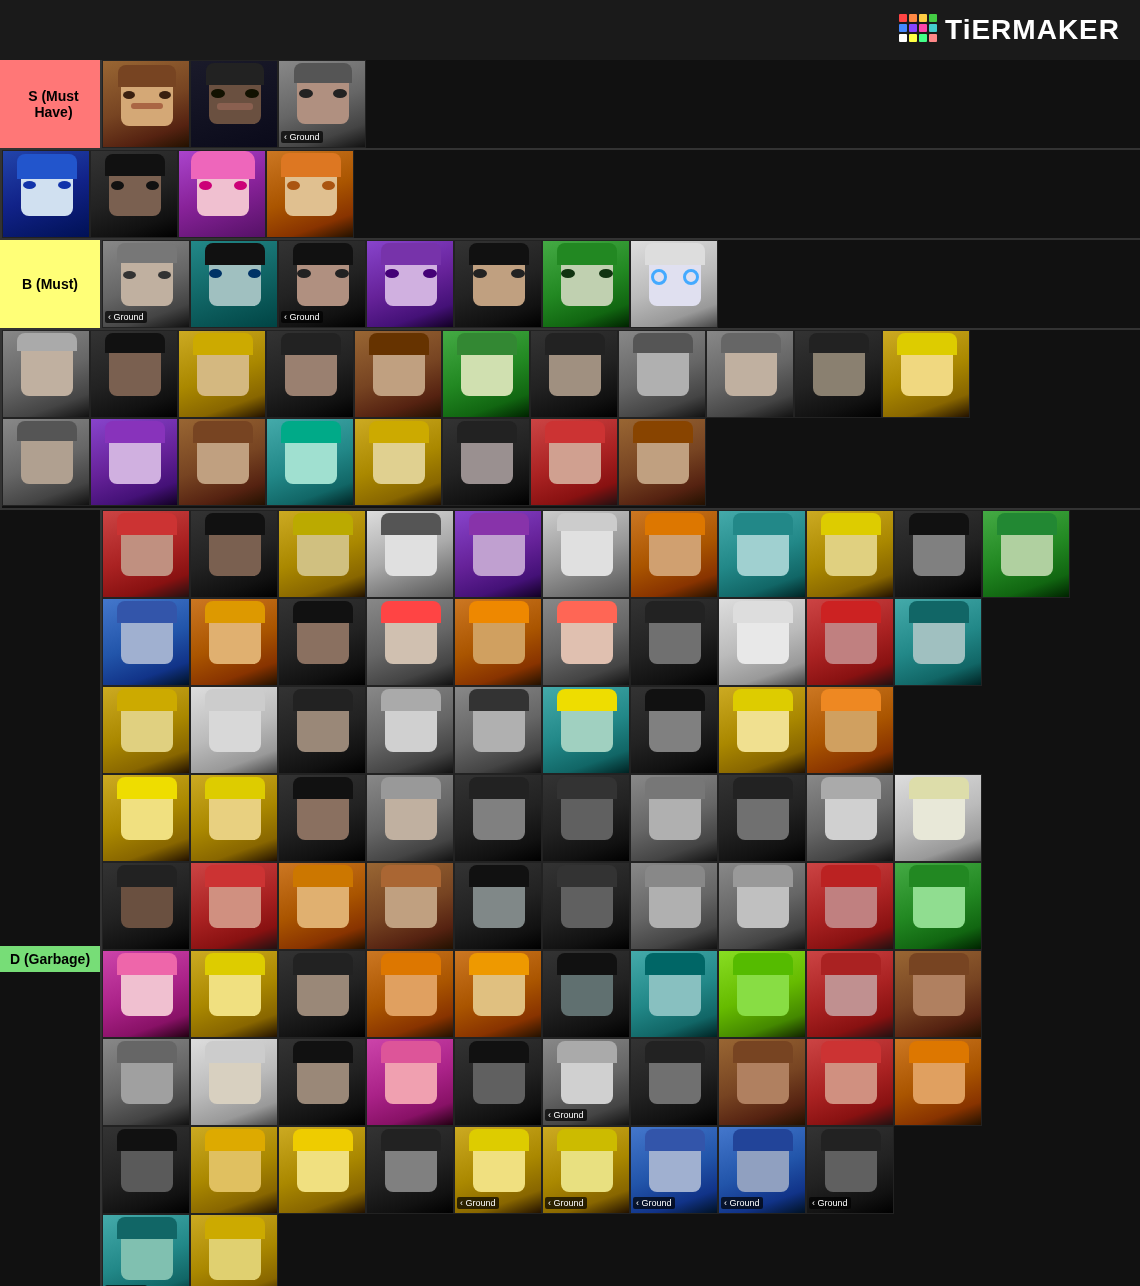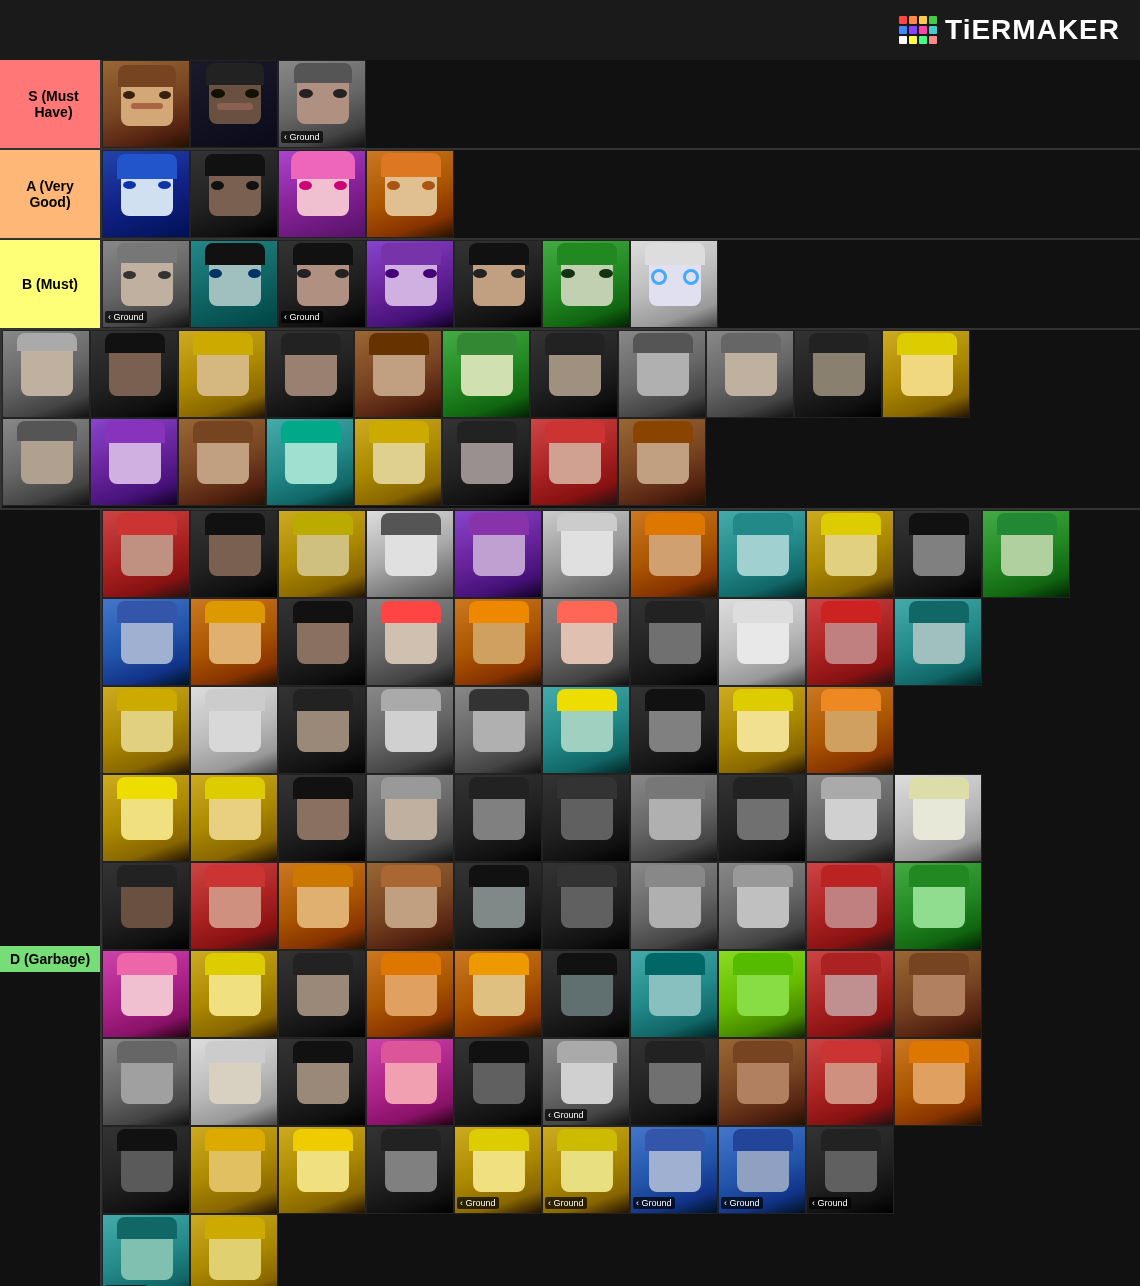--- a/index.html
+++ b/index.html
@@ -16,21 +16,21 @@
     .header {
       display: flex;
       justify-content: flex-end;
       align-items: center;
       padding: 10px 20px;
       background: #1a1a1a;
       height: 60px;
     }
     .logo {
       display: flex;
-      align-items: center;
+      align-items: flex-start;
       gap: 8px;
     }
     .logo-grid {
       display: grid;
       grid-template-columns: repeat(4, 8px);
       grid-template-rows: repeat(3, 8px);
       gap: 2px;
     }
     .logo-grid-cell {
       width: 8px;
@@ -162,22 +162,20 @@
         <div style="position:absolute;top:8px;left:18px;width:52px;height:55px;background:#b09080;border-radius:8px;"></div>
         <div style="position:absolute;top:2px;left:15px;width:58px;height:20px;background:#555;border-radius:8px 8px 0 0;"></div>
         <div style="position:absolute;top:28px;left:20px;width:14px;height:9px;background:#222;border-radius:50%;"></div>
         <div style="position:absolute;top:28px;left:54px;width:14px;height:9px;background:#222;border-radius:50%;"></div>
         <div style="position:absolute;bottom:4px;left:2px;background:rgba(0,0,0,0.7);color:white;font-size:9px;padding:1px 3px;border-radius:2px;">‹ Ground</div>
       </div>
     </div>
   </div>
 
   <div class="tier-row" style="min-height:90px;">
-    <div class="tier-label tier-a" style="white-space:pre-line;">A (Very
-Good)</div>
     <div class="tier-content">
       <div class="avatar" style="background:linear-gradient(160deg,#2244aa,#112288,#001155);">
         <div style="position:absolute;top:10px;left:18px;width:52px;height:55px;background:#d0e0f0;border-radius:8px;"></div>
         <div style="position:absolute;top:3px;left:14px;width:60px;height:25px;background:#2255cc;border-radius:8px 8px 0 0;"></div>
         <div style="position:absolute;top:30px;left:20px;width:13px;height:8px;background:#1133aa;border-radius:50%;"></div>
         <div style="position:absolute;top:30px;left:55px;width:13px;height:8px;background:#1133aa;border-radius:50%;"></div>
       </div>
       <div class="avatar av-black">
         <div style="position:absolute;top:10px;left:18px;width:52px;height:55px;background:#7a6050;border-radius:8px;"></div>
         <div style="position:absolute;top:3px;left:14px;width:60px;height:22px;background:#111;border-radius:8px 8px 0 0;"></div>

